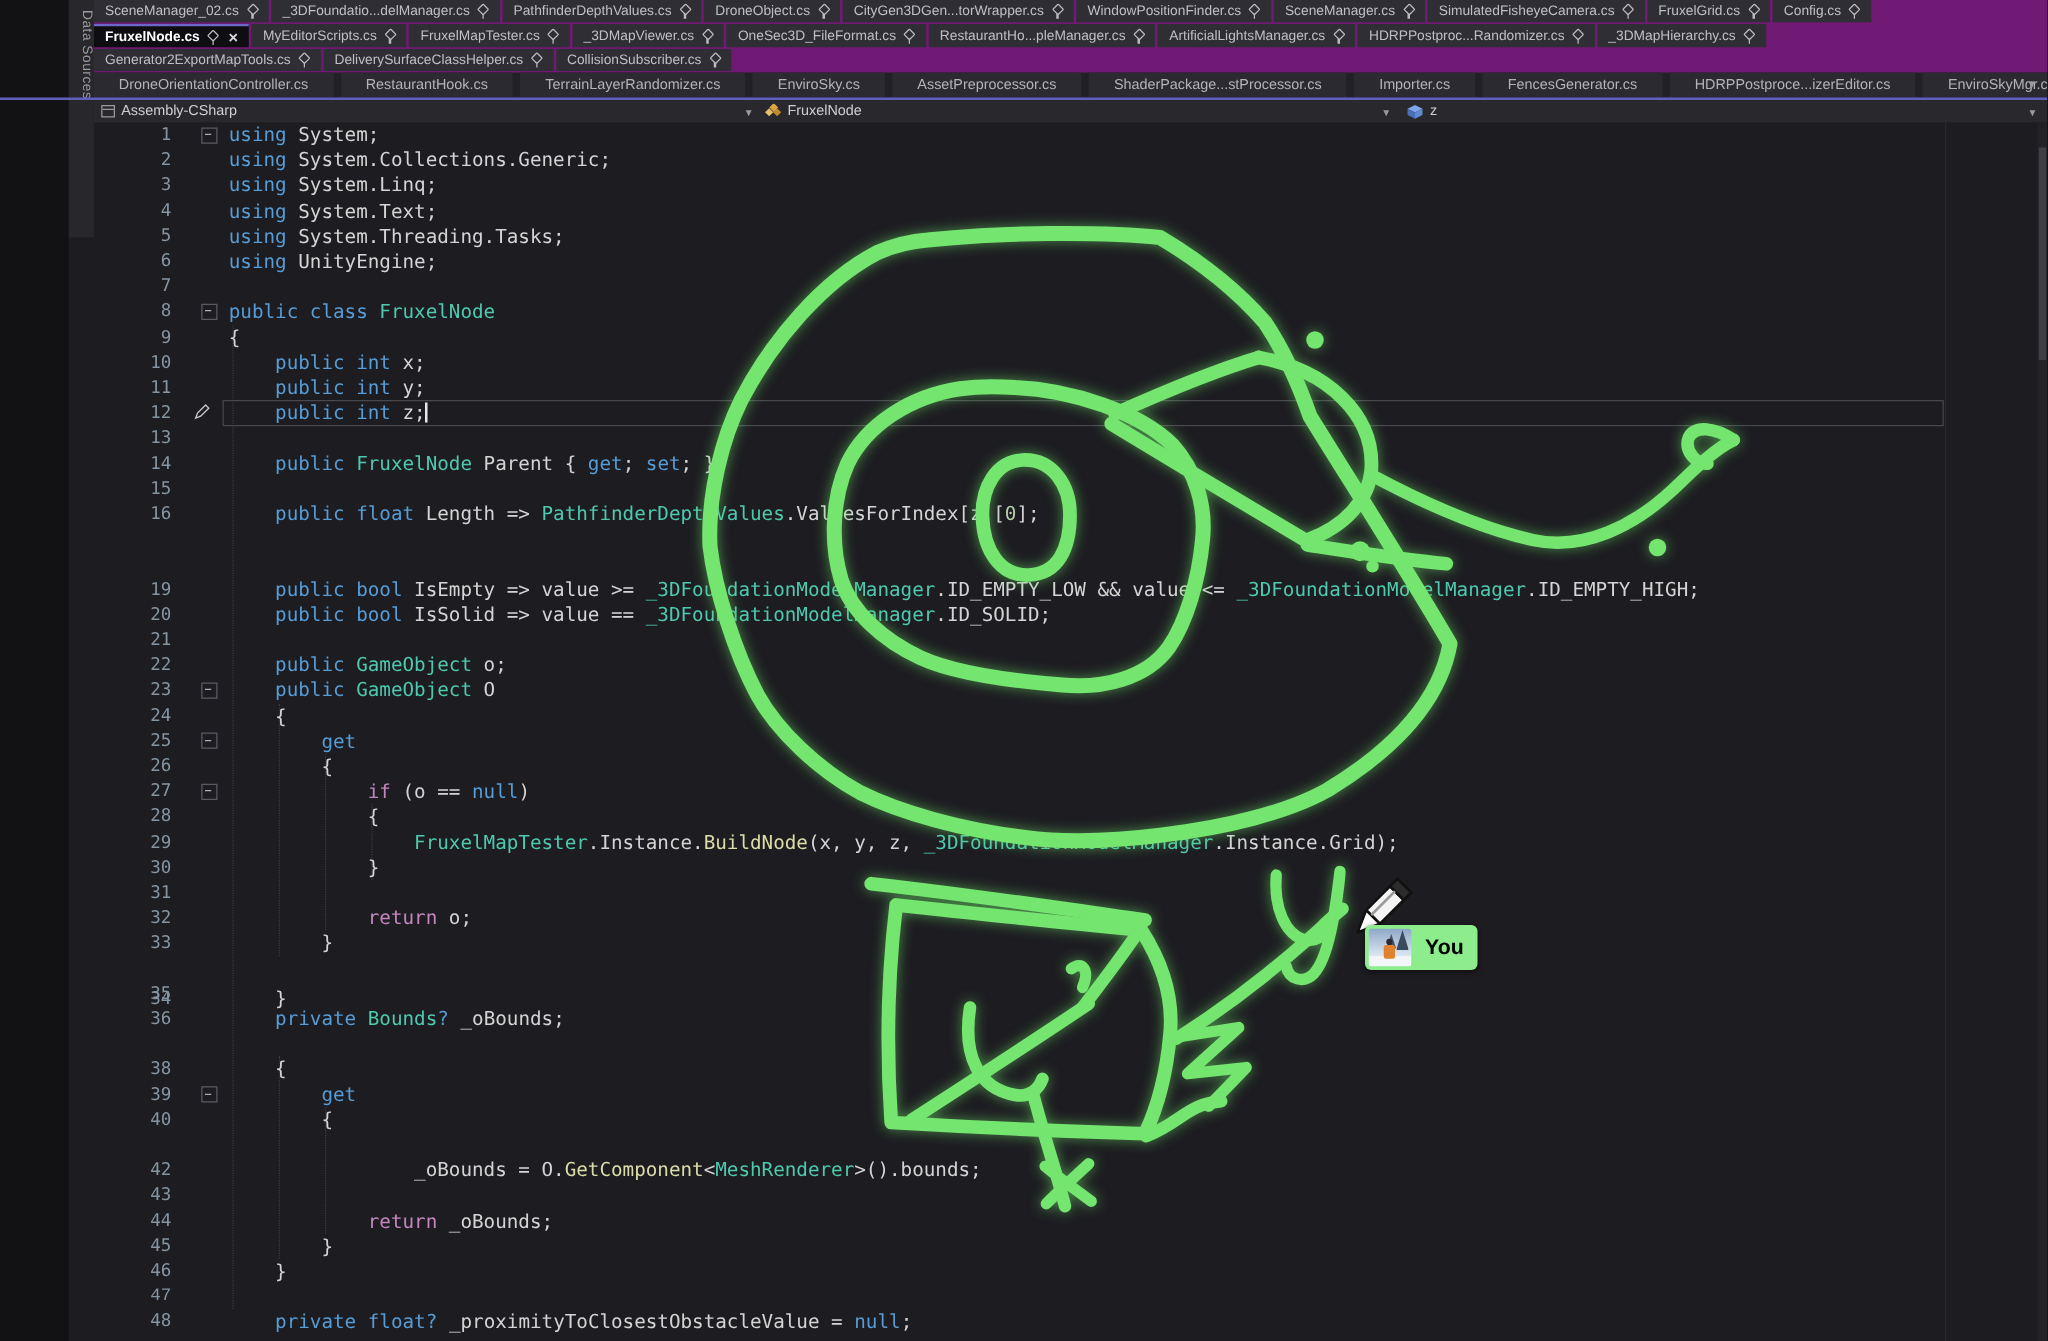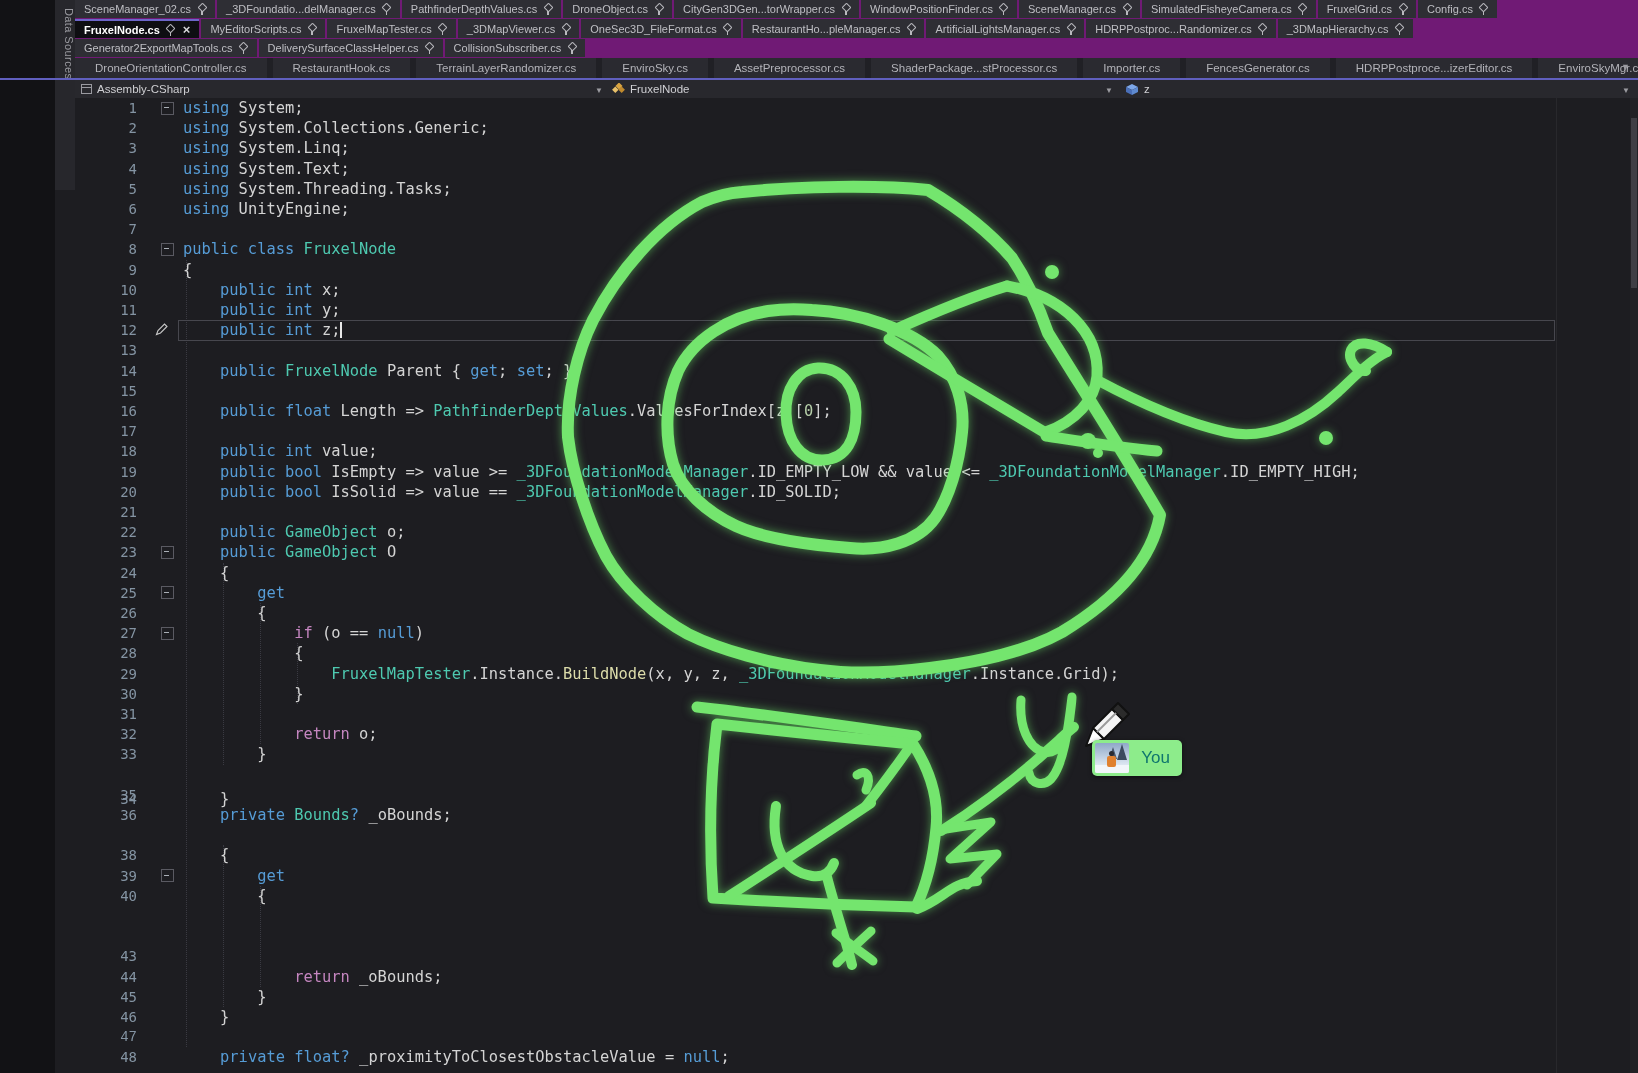--- a/index.html
+++ b/index.html
@@ -67,21 +67,21 @@
              border-radius:5px;display:flex;align-items:center;box-shadow:0 1px 4px rgba(0,0,0,.5);}
   .avatar{width:34px;height:30px;margin-left:3px;border-radius:2px;position:relative;overflow:hidden;
           background:linear-gradient(#8fa8c8,#dfe9f2 75%);flex:none;}
   .avatar .snow{position:absolute;left:0;right:0;bottom:0;height:8px;background:#f2f6fa;}
   .avatar .tree1{position:absolute;right:2px;top:1px;width:10px;height:16px;background:#3c4a5e;
                  clip-path:polygon(50% 0,100% 100%,0 100%);}
   .avatar .tree2{position:absolute;right:12px;top:4px;width:8px;height:12px;background:#46566b;
                  clip-path:polygon(50% 0,100% 100%,0 100%);}
   .avatar .head{position:absolute;left:14px;top:8px;width:5px;height:5px;background:#2a2a30;border-radius:50%;}
   .avatar .body{position:absolute;left:12px;top:13px;width:9px;height:11px;background:#e0812f;border-radius:2px;}
-  .you-label{flex:1;text-align:center;font-size:17px;font-weight:normal;color:#0f766e;}
+  .you-label{flex:1;text-align:center;font-size:17px;font-weight:bold;color:#000000;}
   .pencil-cursor{position:absolute;left:1078px;top:700px;pointer-events:none;}
 </style>
 </head>
 <body>
 
 <div class="screen">
 
   <div class="left-rail"></div>
   <div class="rail-tab">Data Sources</div>
 
@@ -334,30 +334,20 @@
       <div class="code-row" style="top: 282.8px;">
         <span class="ln">15</span>
         <span class="fold"></span>
         <span class="ct"></span>
       </div>
       <div class="code-row" style="top: 303px;">
         <span class="ln">16</span>
         <span class="fold"></span>
         <span class="ct"><span class="tk-pl">    </span><span class="tk-kw">public float </span><span class="tk-pl">Length =&gt; </span><span class="tk-ty">PathfinderDepthValues</span><span class="tk-pl">.ValuesForIndex[z][</span><span class="tk-num">0</span><span class="tk-pl">];</span></span>
       </div>
-      <div class="code-row" style="top: 323.2px;">
-        <span class="ln">17</span>
-        <span class="fold"></span>
-        <span class="ct"></span>
-      </div>
-      <div class="code-row" style="top: 343.4px;">
-        <span class="ln">18</span>
-        <span class="fold"></span>
-        <span class="ct"><span class="tk-pl">    </span><span class="tk-kw">public int </span><span class="tk-pl">value;</span></span>
-      </div>
       <div class="code-row" style="top: 363.6px;">
         <span class="ln">19</span>
         <span class="fold"></span>
         <span class="ct"><span class="tk-pl">    </span><span class="tk-kw">public bool </span><span class="tk-pl">IsEmpty =&gt; value &gt;= </span><span class="tk-ty">_3DFoundationModelManager</span><span class="tk-pl">.ID_EMPTY_LOW &amp;&amp; value &lt;= </span><span class="tk-ty">_3DFoundationModelManager</span><span class="tk-pl">.ID_EMPTY_HIGH;</span></span>
       </div>
       <div class="code-row" style="top: 383.8px;">
         <span class="ln">20</span>
         <span class="fold"></span>
         <span class="ct"><span class="tk-pl">    </span><span class="tk-kw">public bool </span><span class="tk-pl">IsSolid =&gt; value == </span><span class="tk-ty">_3DFoundationModelManager</span><span class="tk-pl">.ID_SOLID;</span></span>
       </div>
@@ -456,20 +446,25 @@
         <span class="ln">39</span>
         <span class="fold">
           <span class="fold-box"></span>
         </span>
         <span class="ct"><span class="tk-pl">        </span><span class="tk-kw">get</span></span>
       </div>
       <div class="code-row" style="top: 787.8px;">
         <span class="ln">40</span>
         <span class="fold"></span>
         <span class="ct"><span class="tk-pl">        {</span></span>
+      </div>
+      <div class="code-row" style="top: 828.2px;">
+        <span class="ln">42</span>
+        <span class="fold"></span>
+        <span class="ct"><span class="tk-pl">                </span><span class="tk-pl">_oBounds = O.</span><span class="tk-me">GetComponent</span><span class="tk-pl">&lt;</span><span class="tk-ty">MeshRenderer</span><span class="tk-pl">&gt;().bounds;</span></span>
       </div>
       <div class="code-row" style="top: 848.4px;">
         <span class="ln">43</span>
         <span class="fold"></span>
         <span class="ct"></span>
       </div>
       <div class="code-row" style="top: 868.6px;">
         <span class="ln">44</span>
         <span class="fold"></span>
         <span class="ct"><span class="tk-pl">            </span><span class="tk-ct">return</span><span class="tk-pl"> _oBounds;</span></span>

